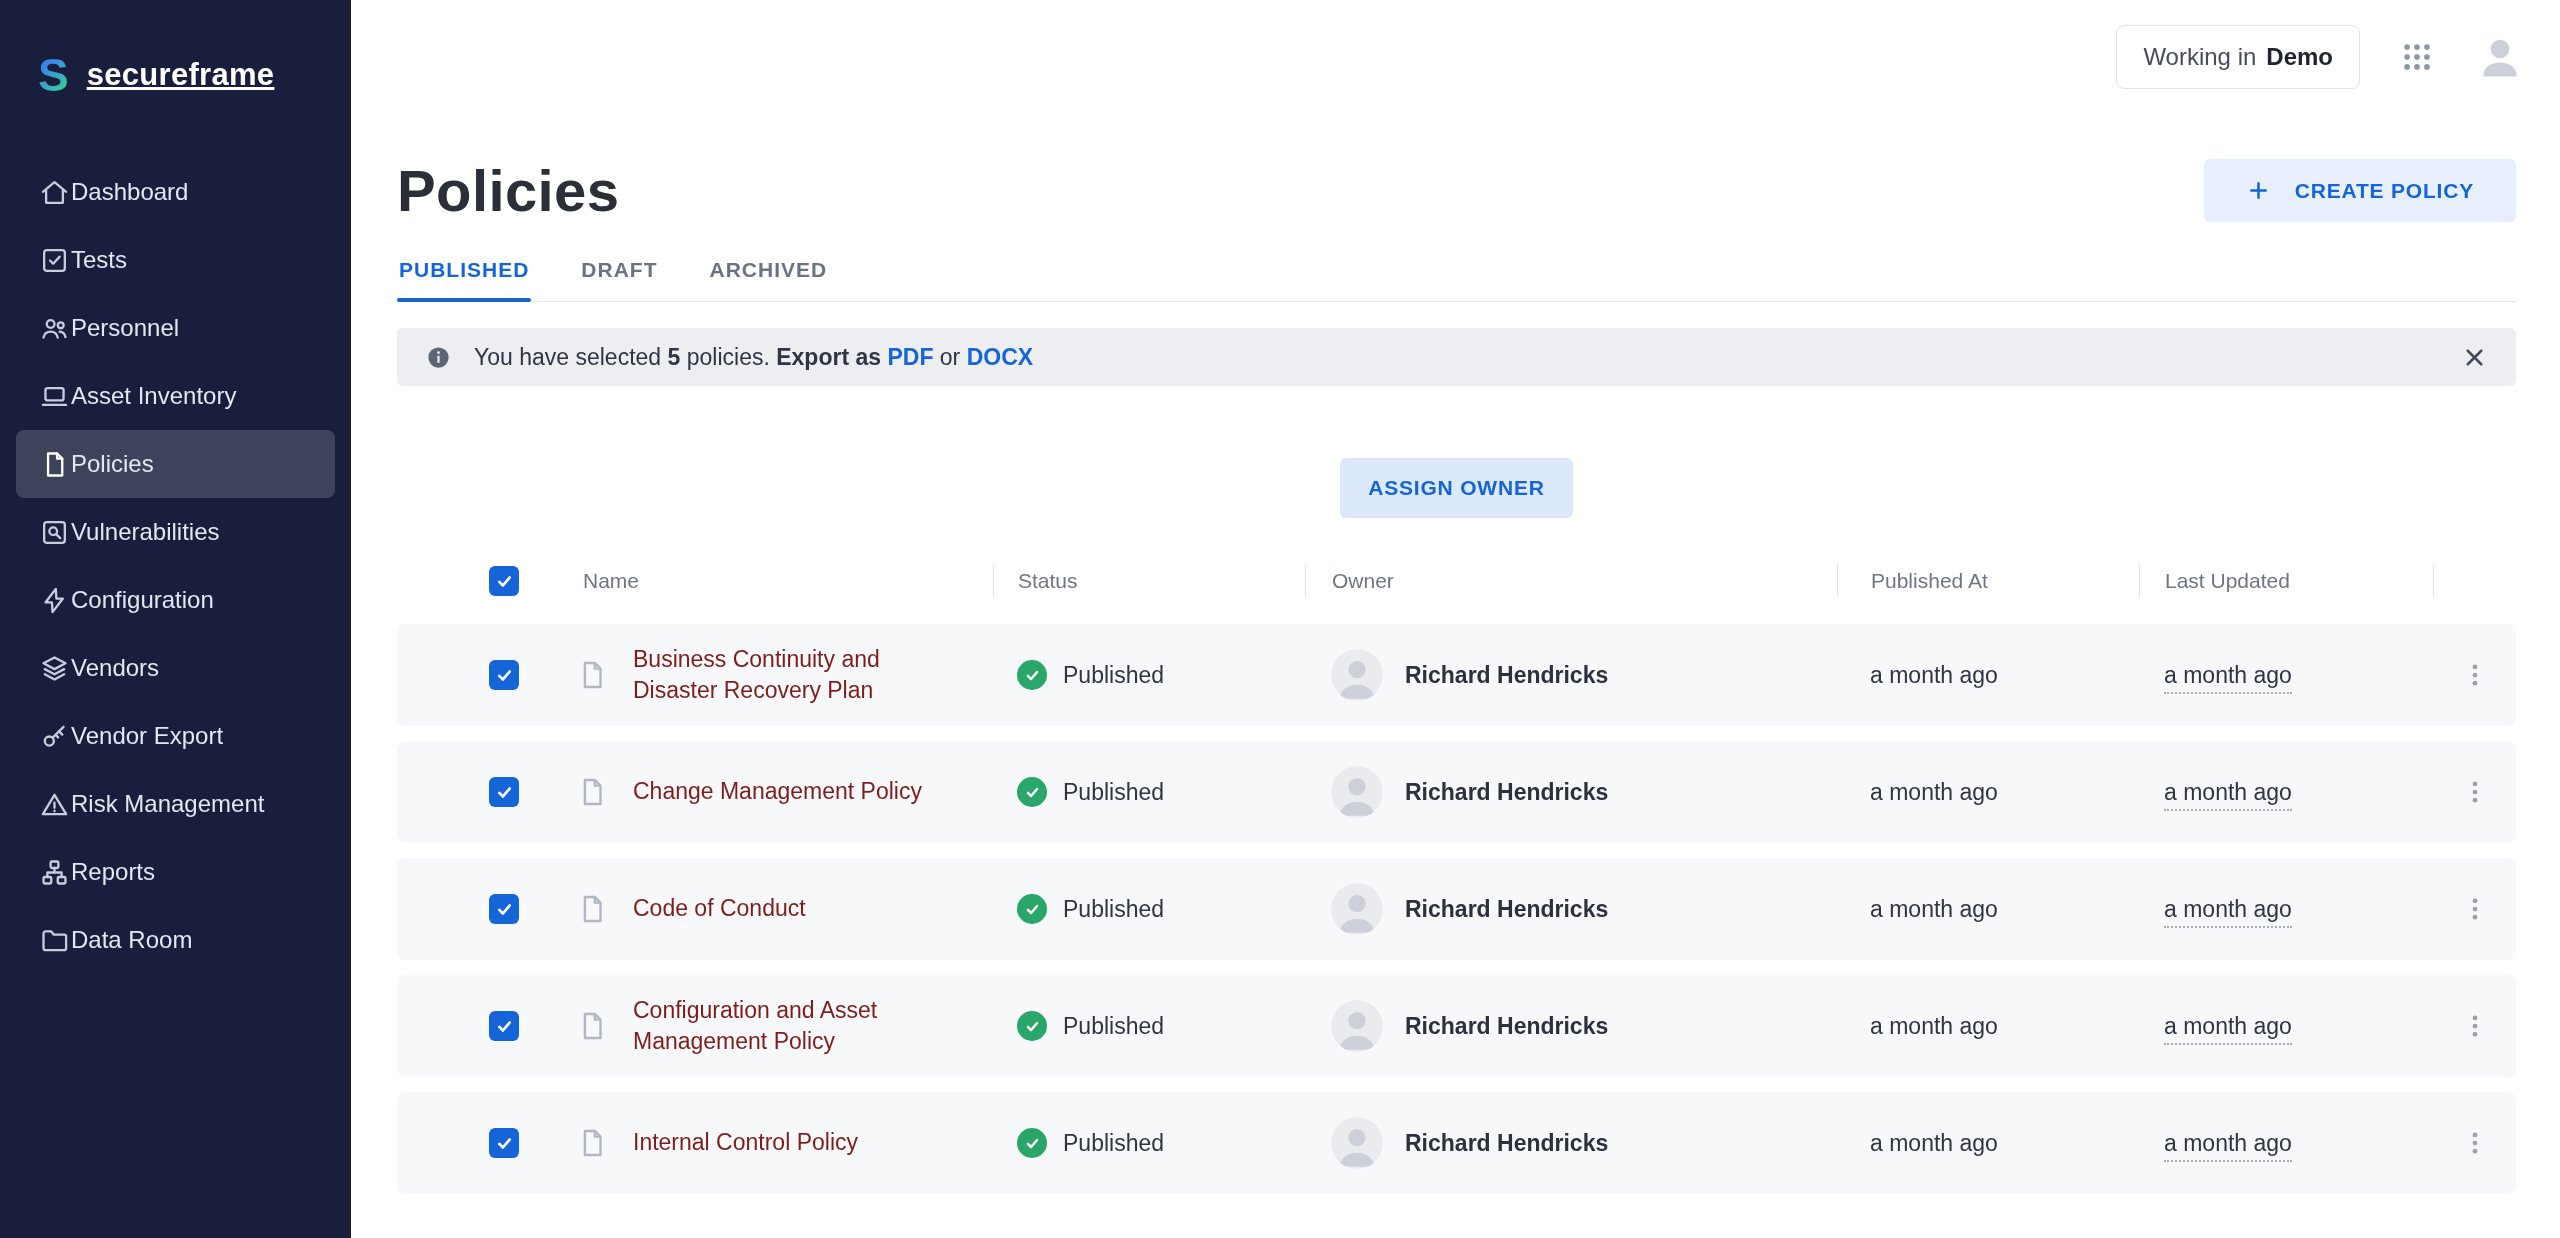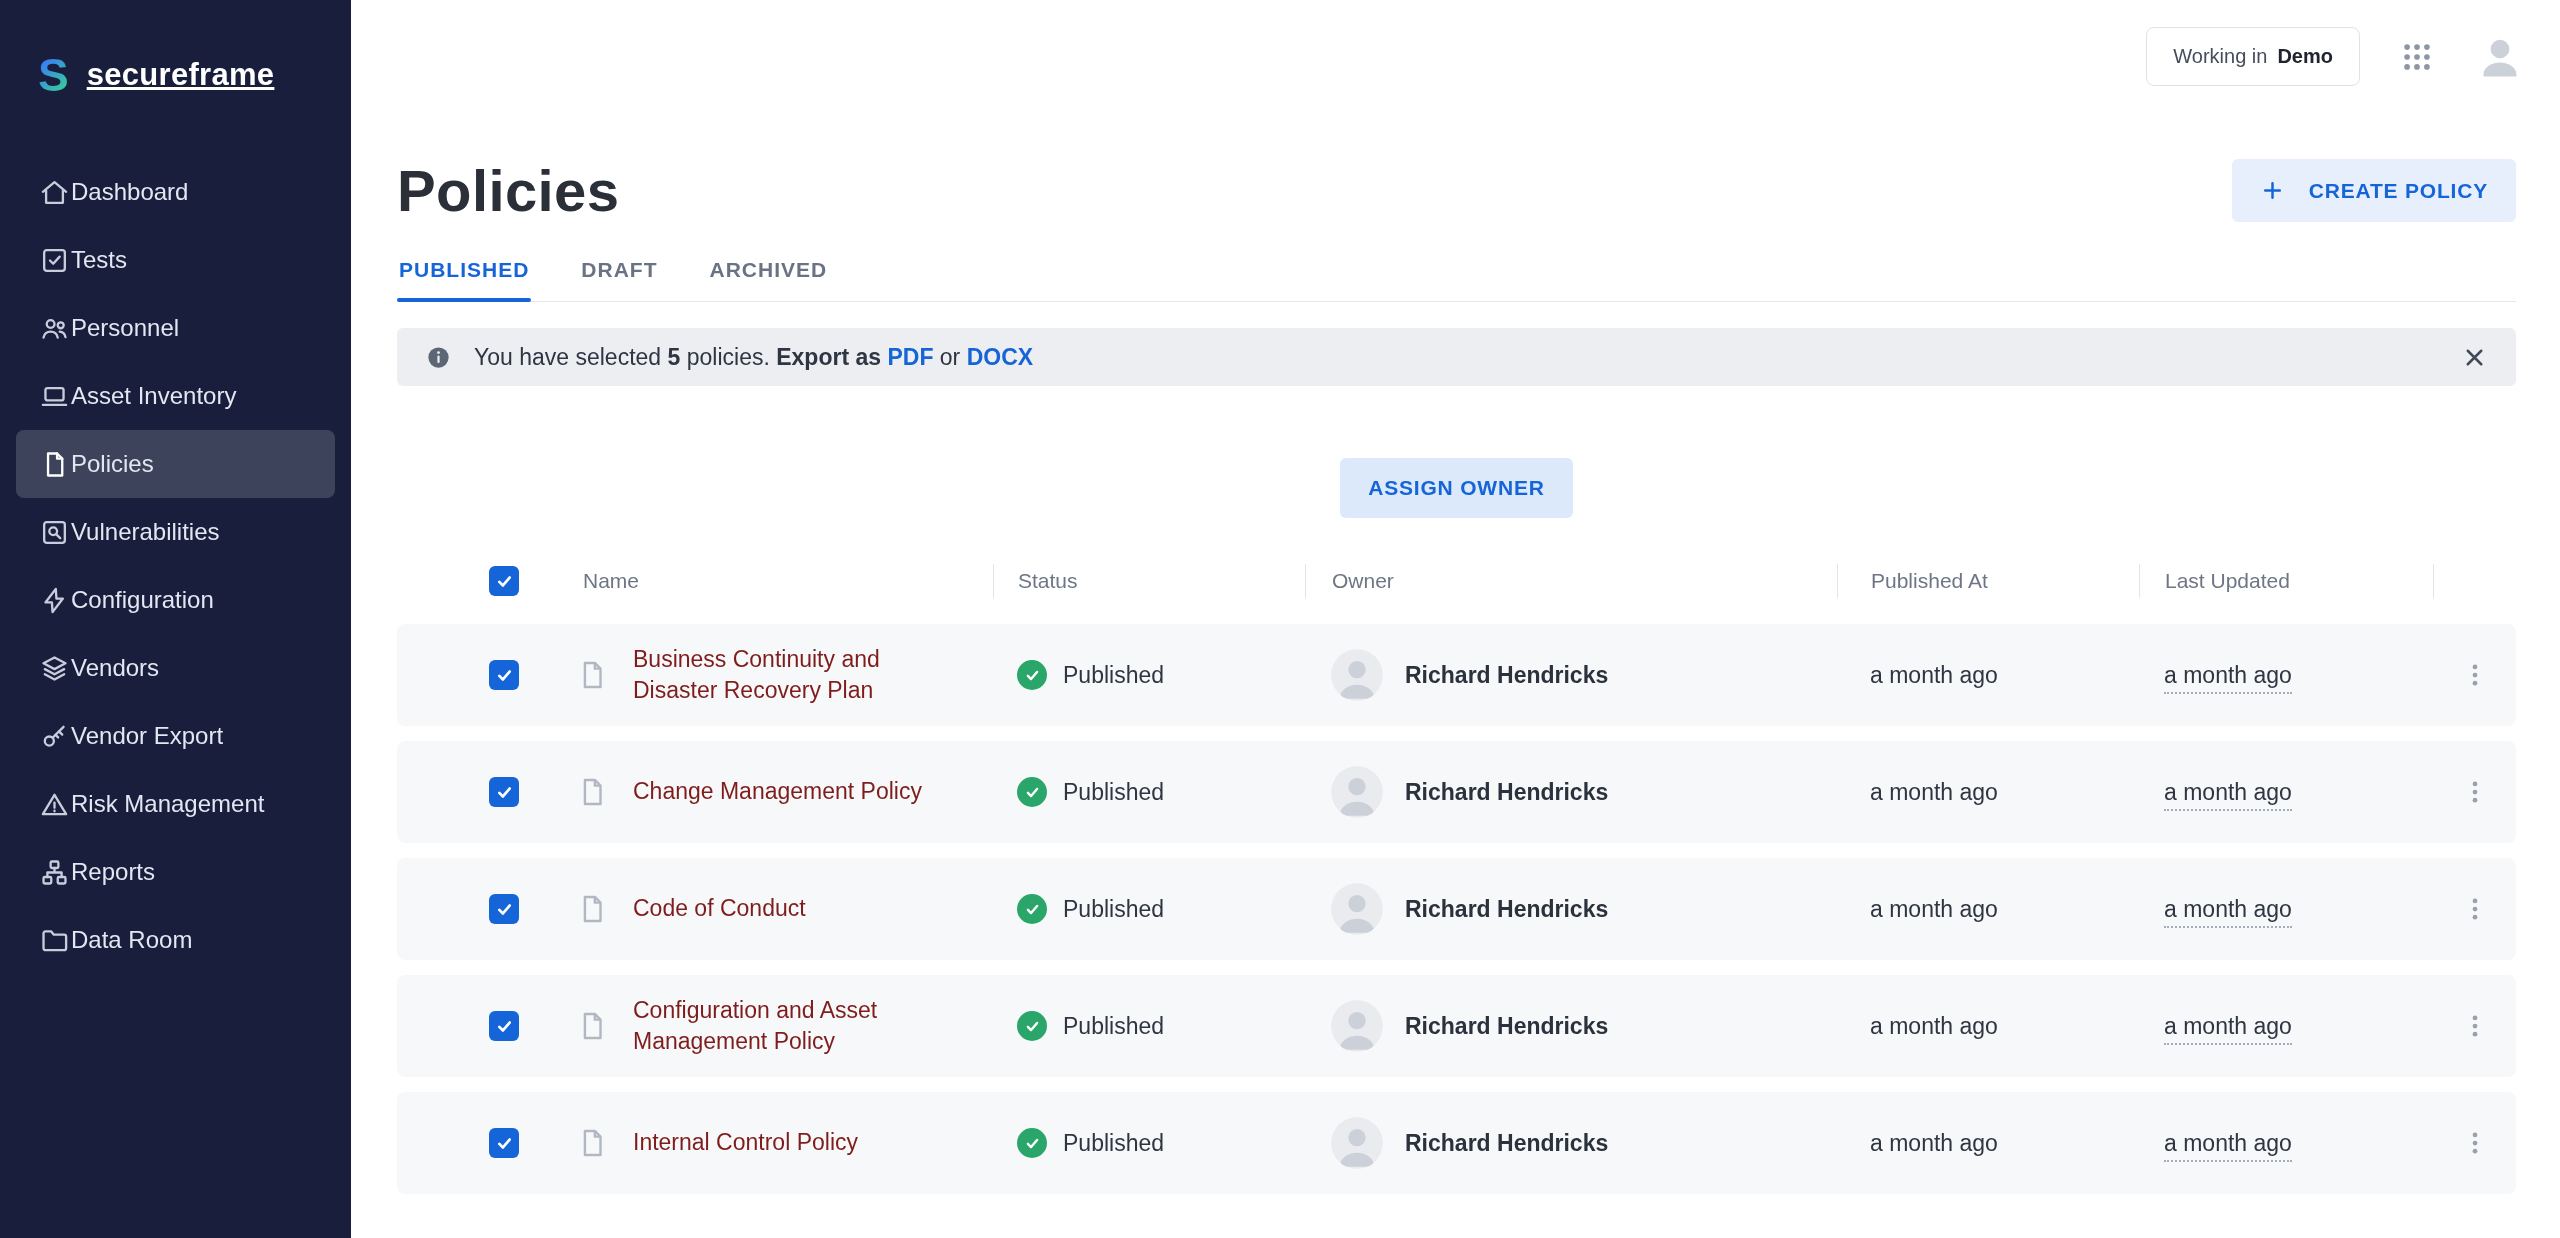--- a/index.html
+++ b/index.html
@@ -26,34 +26,34 @@
   .nav-item.active { background:rgba(255,255,255,.17); }
   .nav-icon { width:33px; height:33px; display:flex; align-items:center; justify-content:center; }
   .nav-icon svg { width:31px; height:31px; stroke:#c7cddd; fill:none; stroke-width:1.8; stroke-linecap:round; stroke-linejoin:round; }
   .nav-item.active .nav-icon svg { stroke:#ffffff; }
 
   
   .main { flex:1; display:flex; flex-direction:column; }
   .topbar { height:113px; display:flex; align-items:center; justify-content:flex-end; gap:40px; padding-right:34px; background:#fff; }
   .workspace-chip {
     border:1px solid #dfe3e8; border-radius:8px; padding:17px 26px;
-    font-size:20px; color:#454d5d; cursor:pointer; display:flex; gap:10px; white-space:nowrap;
+    font-size:24px; color:#454d5d; cursor:pointer; display:flex; gap:10px; white-space:nowrap;
   }
   .workspace-chip b { color:#20242e; font-weight:700; }
   .apps-btn, .avatar-btn { cursor:pointer; display:flex; align-items:center; }
 
   
   .content { padding:0 44px 0 46px; }
   .heading-row { margin-top:44px; display:flex; align-items:center; justify-content:space-between; }
   .page-title { font-size:58px; font-weight:800; color:#2b3038; letter-spacing:.4px; }
   .create-btn {
     display:flex; align-items:center; gap:24px;
     background:#e7effc; color:#1665d8; border:none; border-radius:6px;
     font-family:inherit; font-size:21px; font-weight:700; letter-spacing:.8px;
-    padding:19px 28px; cursor:pointer;
+    padding:19px 42px; cursor:pointer;
   }
   .tabs { margin-top:34px; display:flex; gap:48px; border-bottom:1px solid #e4e7ec; }
   .tab { font-size:21px; font-weight:700; letter-spacing:1px; color:#697384; padding:0 2px 19px; cursor:pointer; position:relative; }
   .tab.active { color:#1665d8; }
   .tab.active::after { content:""; position:absolute; left:0; right:0; bottom:-1px; height:4px; background:#1665d8; border-radius:2px; }
 
   .banner {
     margin-top:26px; background:#eceef2; border-radius:6px; height:58px;
     display:flex; align-items:center; gap:22px; padding:12px 28px; font-size:23px; color:#2f3542;
   }

